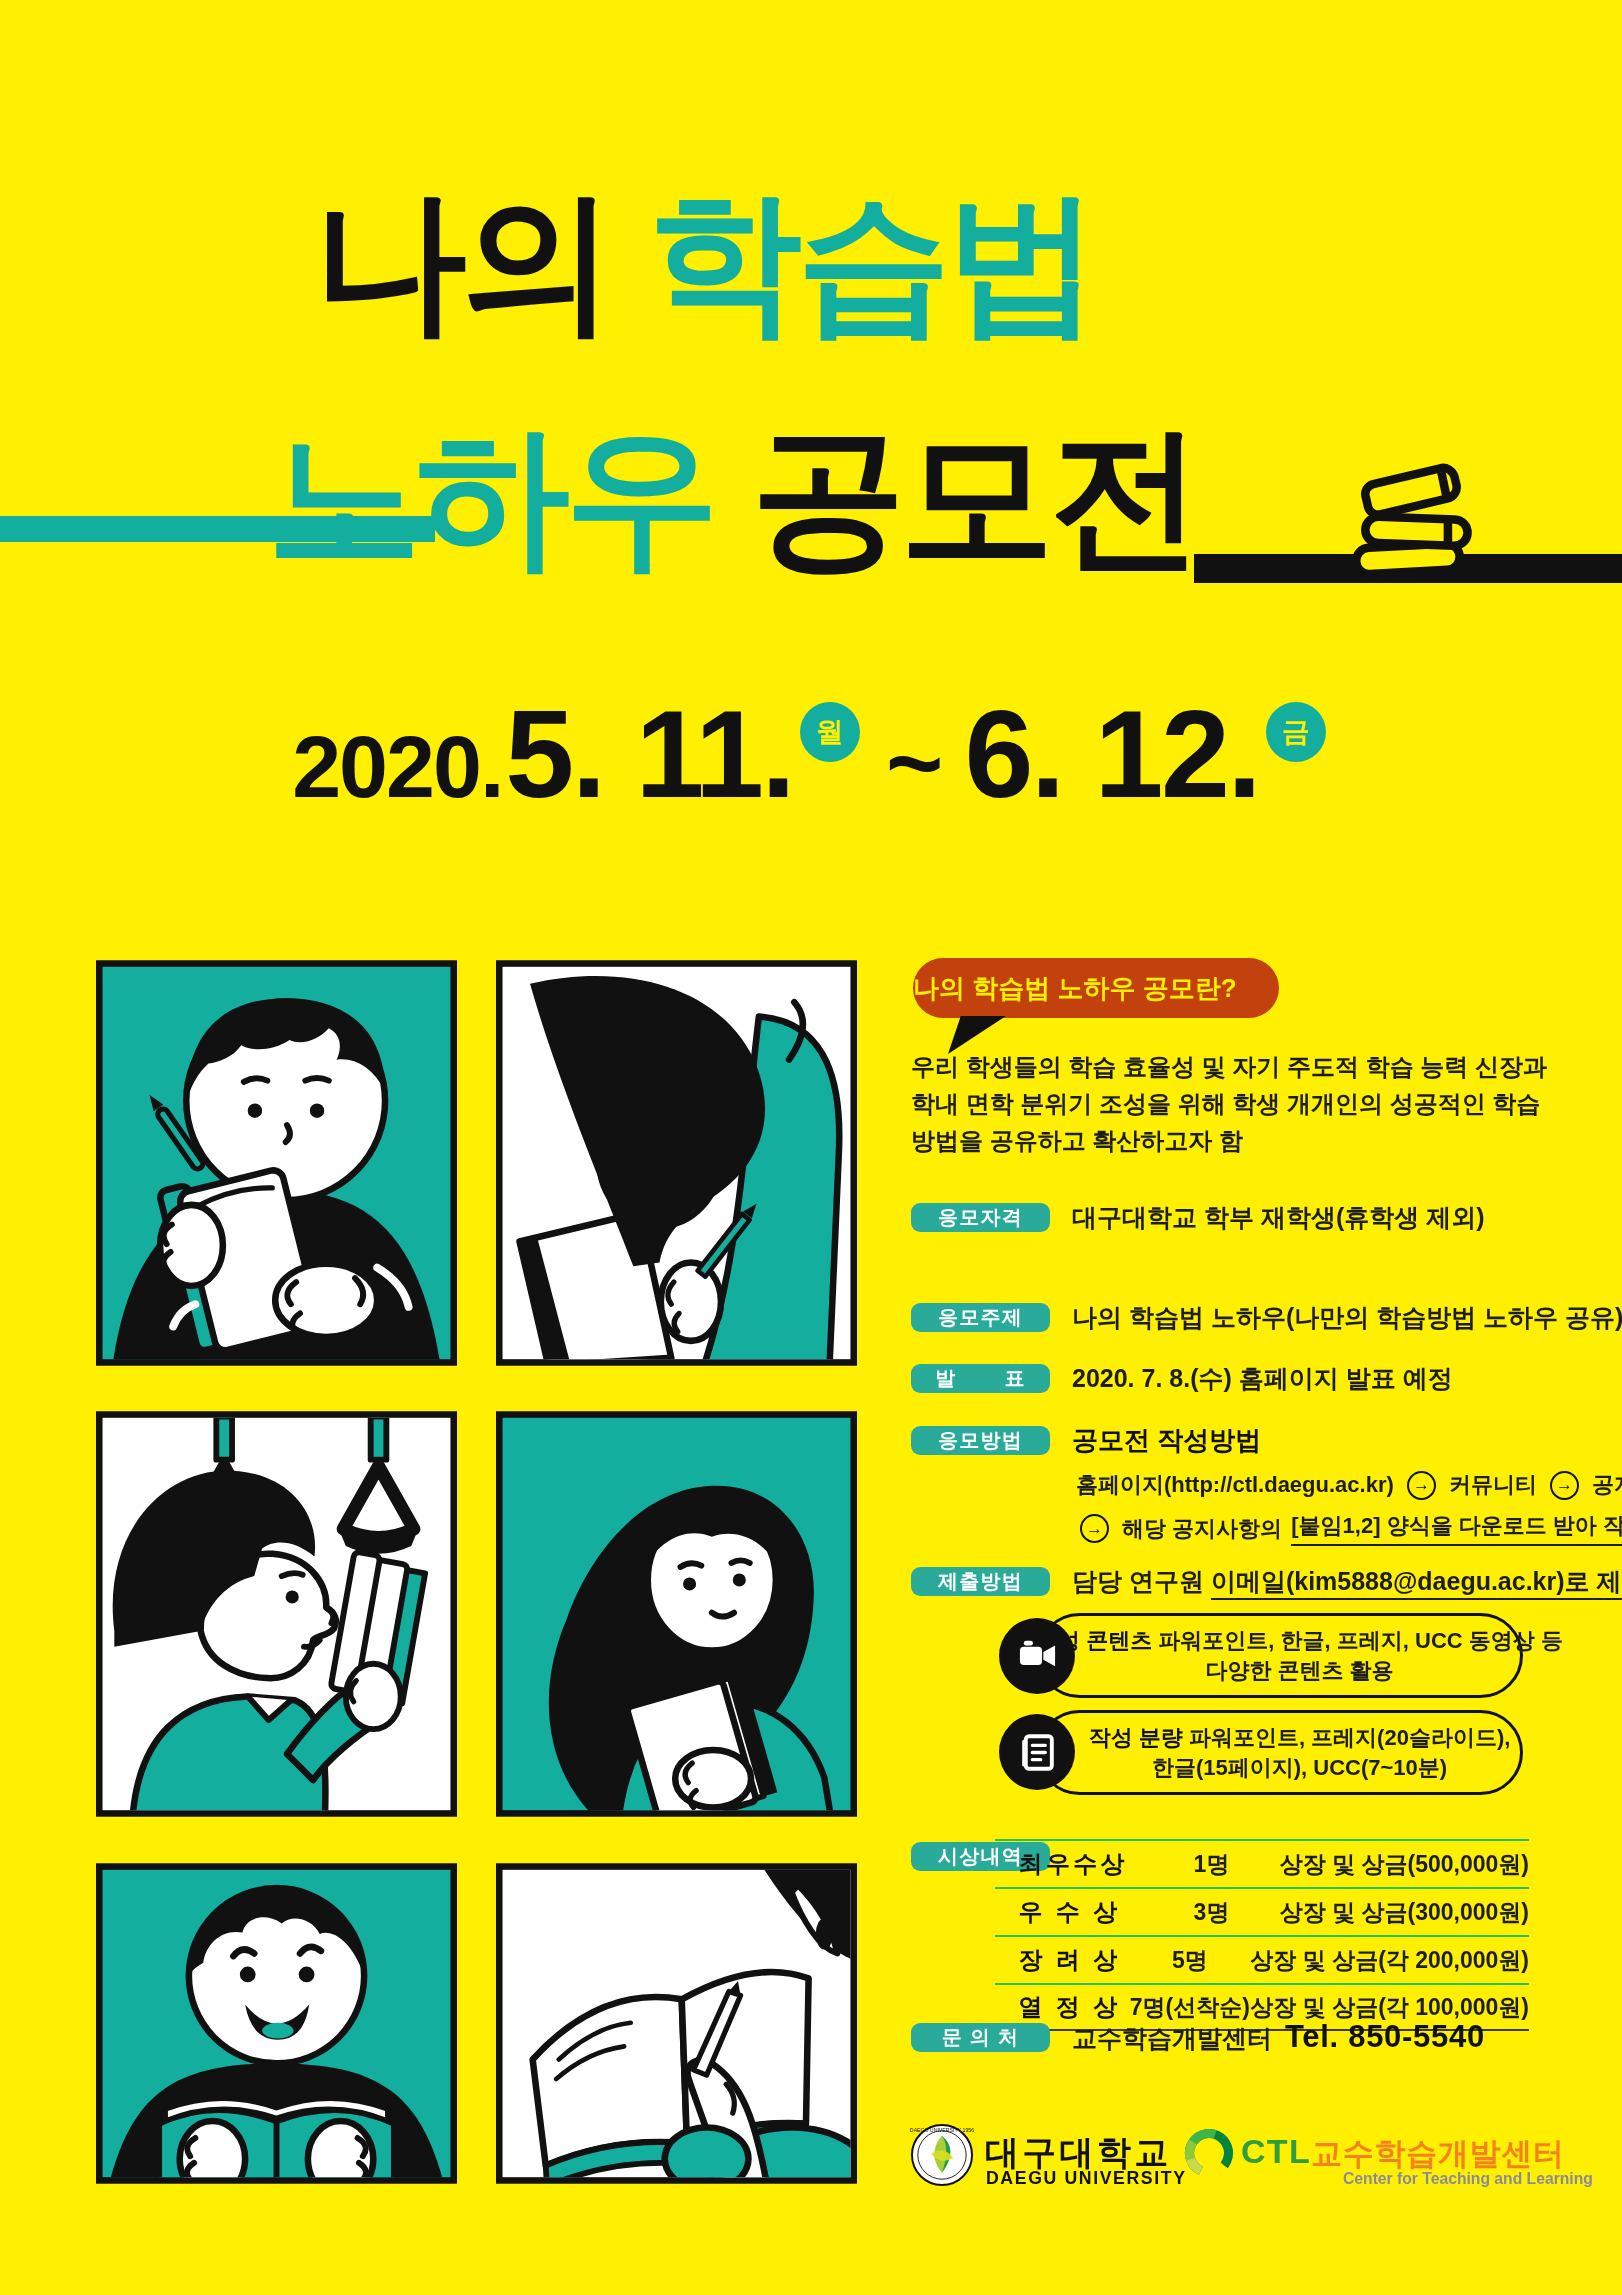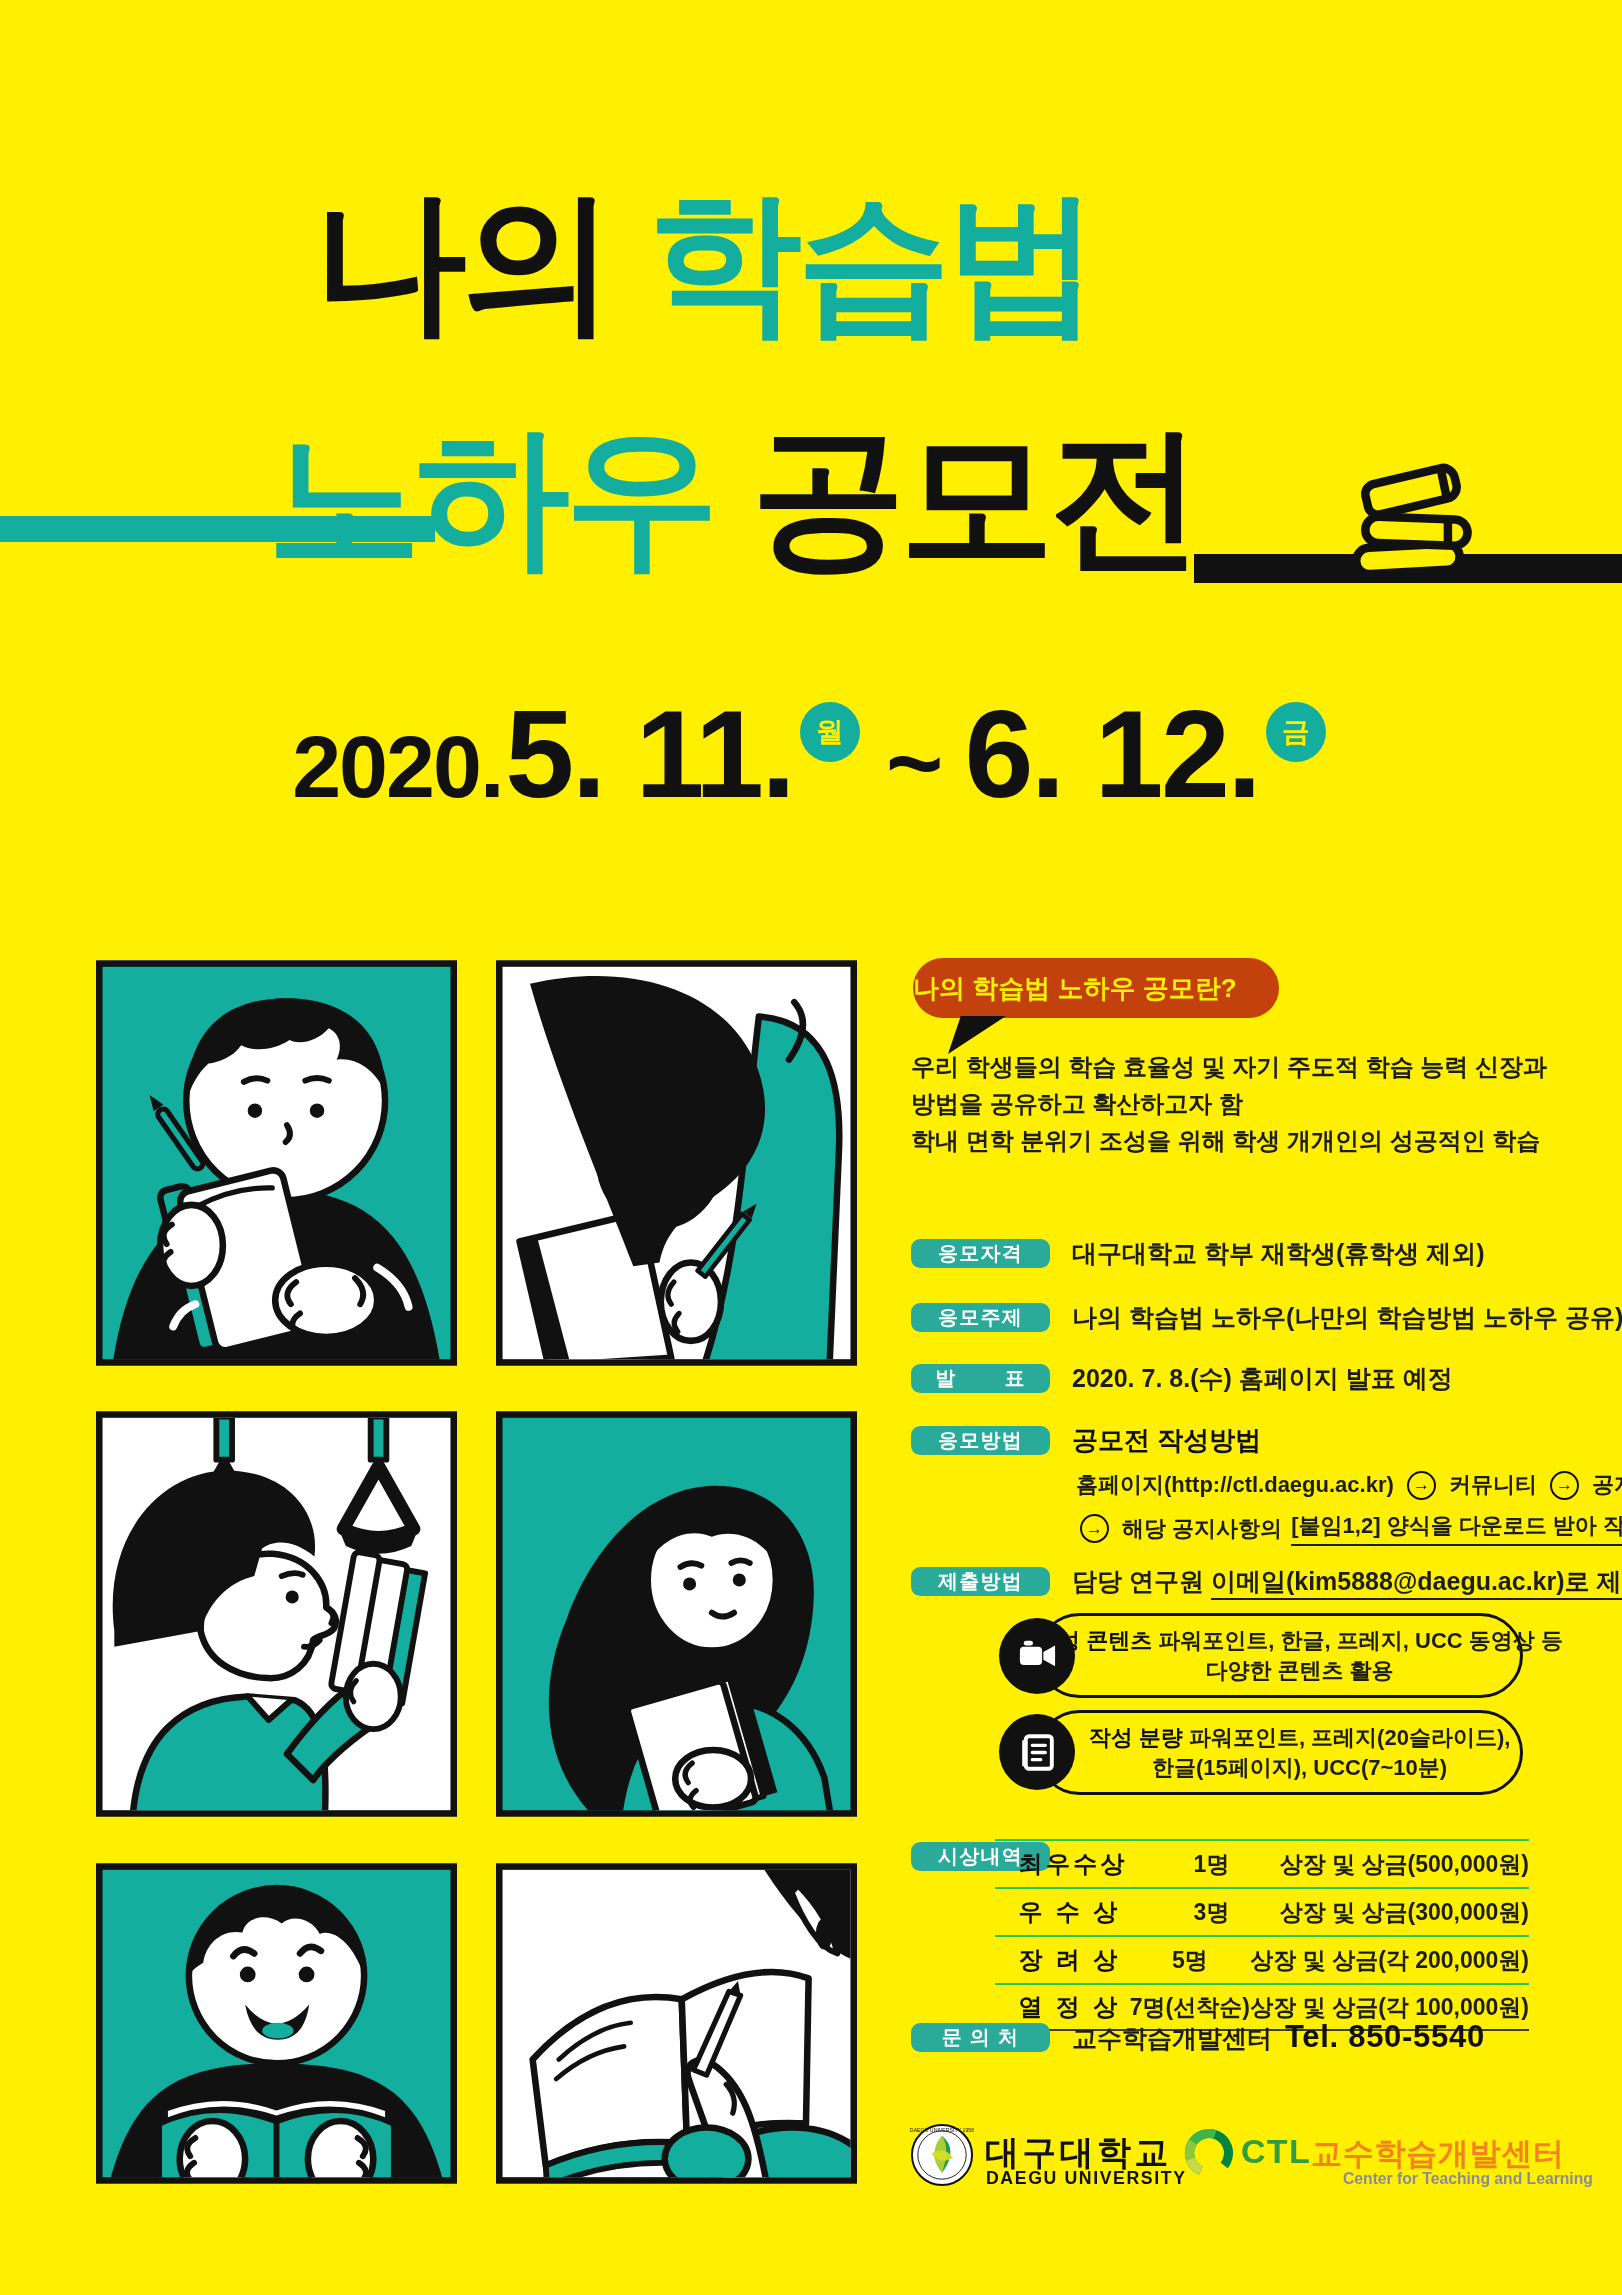--- a/index.html
+++ b/index.html
@@ -299,25 +299,25 @@
     </g>
   </svg>
 
   <div class="abs bubble">
     <span>나의 학습법 노하우 공모란?</span>
   </div>
   <div class="abs bubble-tail"></div>
 
   <div class="abs intro">
     <div>우리 학생들의 학습 효율성 및 자기 주도적 학습 능력 신장과</div>
+    <div>학내 면학 분위기 조성을 위해 학생 개개인의 성공적인 학습</div>
     <div>방법을 공유하고 확산하고자 함</div>
-    <div>학내 면학 분위기 조성을 위해 학생 개개인의 성공적인 학습</div>
-  </div>
-
-  <div class="abs info-row" style="top:1237px;">
+  </div>
+
+  <div class="abs info-row" style="top:1201px;">
     <div class="badge">응모자격</div>
     <div class="row-text">대구대학교 학부 재학생(휴학생 제외)</div>
   </div>
 
   <div class="abs info-row" style="top:1301px;">
     <div class="badge">응모주제</div>
     <div class="row-text">나의 학습법 노하우(나만의 학습방법 노하우 공유)</div>
   </div>
 
   <div class="abs info-row" style="top:1362px;">

